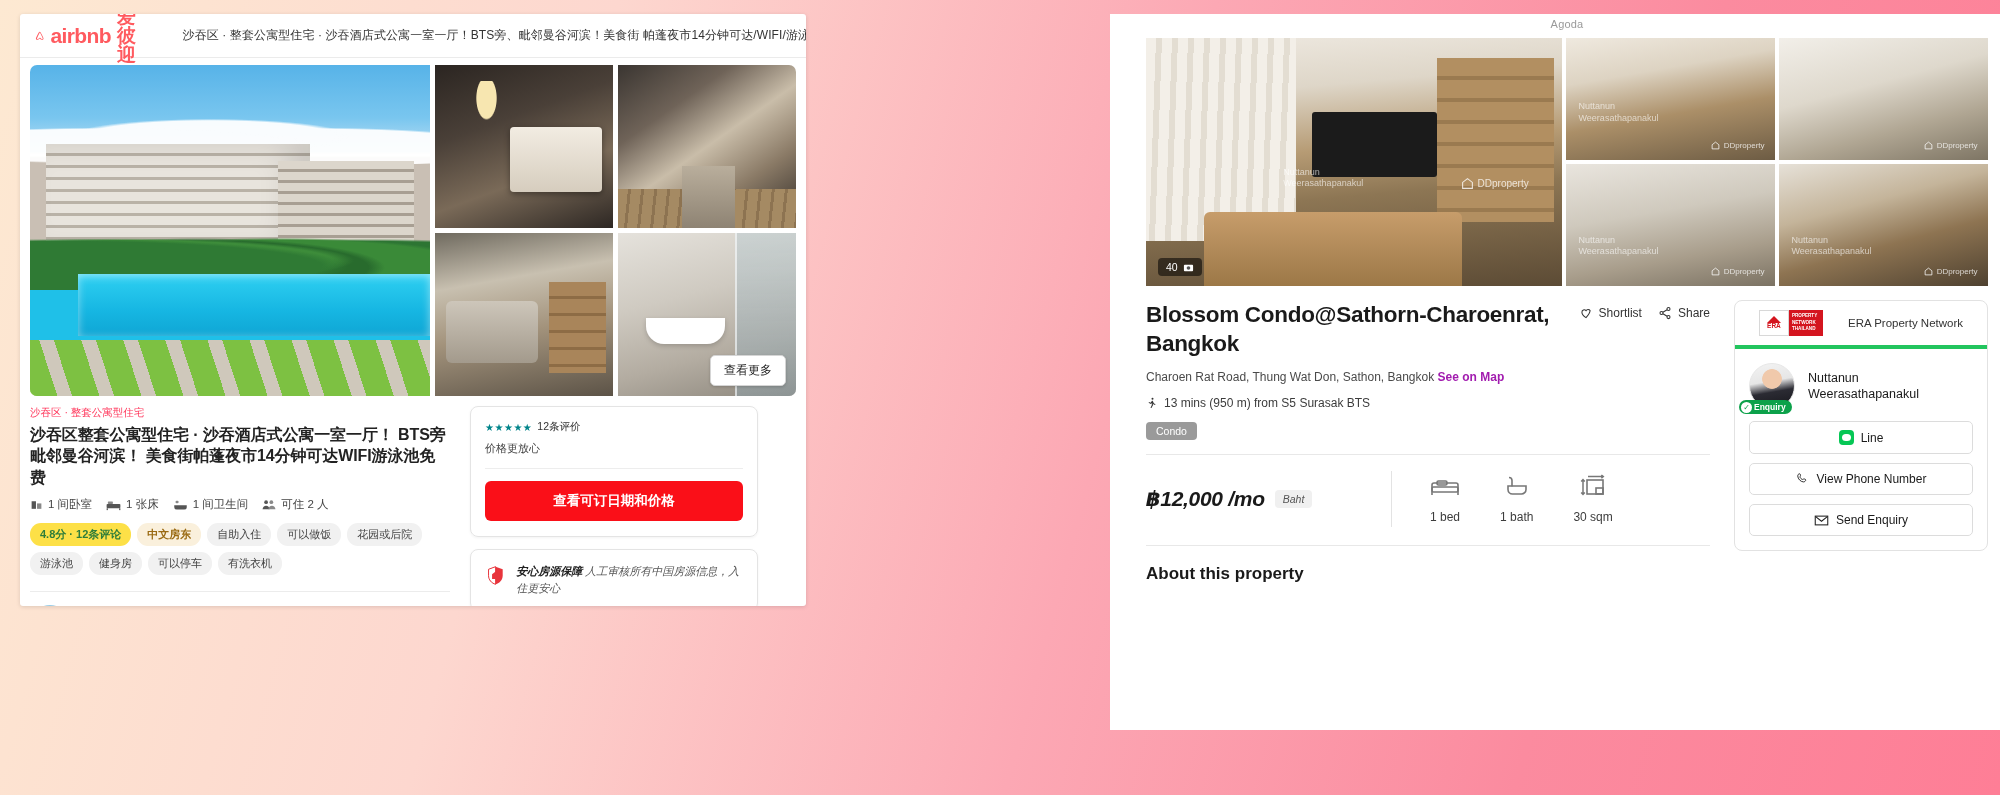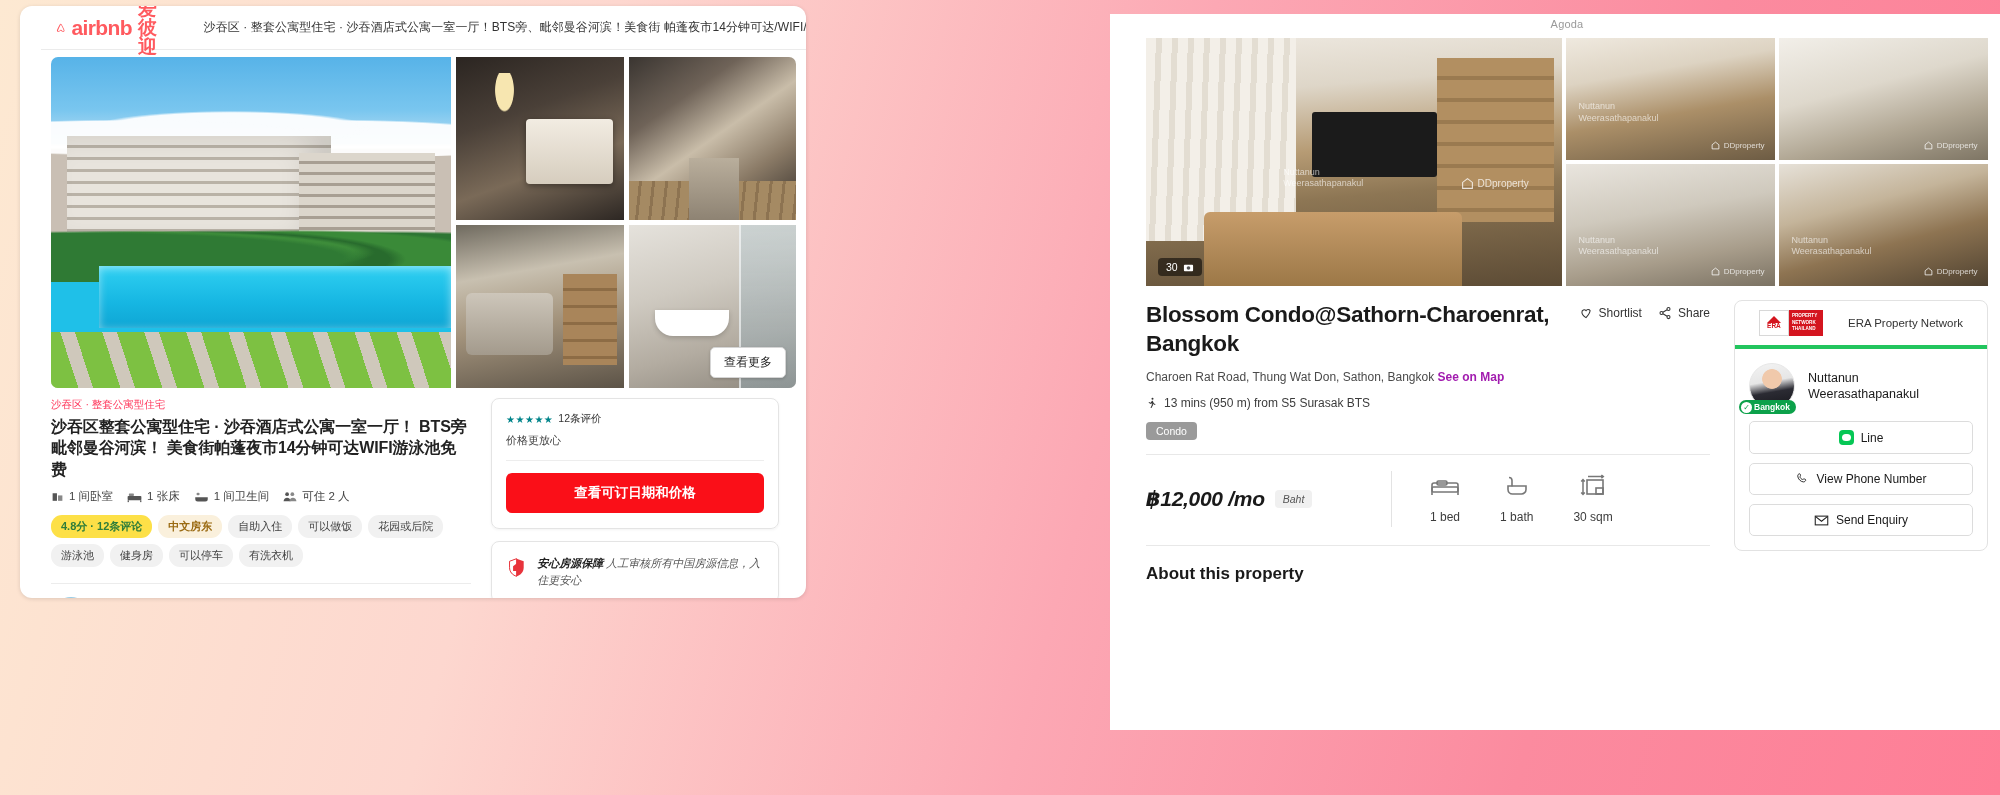--- a/index.html
+++ b/index.html
@@ -9,27 +9,26 @@
     overflow: hidden;
   }
   body {
     background: linear-gradient(105deg, #fde9d2 0%, #fdd7cf 28%, #fca8b4 55%, #fb8b9f 78%, #fe7e96 100%);
     position: relative;
   }
 
   
   .airbnb-card {
     position: absolute;
-    left: 20px; top: 6px;
+    left: 20px; top: 14px;
     width: 786px; height: 592px;
     background: #ffffff;
-    border-radius: 12px;
+    border-radius: 3px;
     box-shadow: 0 1px 4px rgba(0,0,0,.13);
     overflow: hidden;
-    padding-left: 21px;
   }
   .ab-header {
     height: 44px;
     display: flex; align-items: center;
     border-bottom: 1px solid #ebebeb;
     padding: 0 14px;
   }
   .ab-logo { display: flex; align-items: center; gap: 5px; }
   .ab-logo svg { display:block; }
   .ab-logo-word {
@@ -582,21 +581,21 @@
       </div>
       <div class="wmark" style="left:33%; top:52%;">Nuttanun
 Weerasathapanakul</div>
       <div class="wmark-dd" style="right:8%; top:56%;">
         <svg width="13" height="13" viewBox="0 0 24 24">
             <path d="M12 3l9 7v11H3V10z" fill="none" stroke="rgba(255,255,255,.8)" stroke-width="2"></path>
           </svg>
         <span>DDproperty</span>
       </div>
       <div class="photo-count">
-        <span>30</span>
+        <span>40</span>
         <svg width="11" height="11" viewBox="0 0 24 24">
             <rect x="2" y="6" width="20" height="14" rx="2" fill="#fff"></rect>
             <circle cx="12" cy="13" r="4" fill="#555"></circle>
           </svg>
       </div>
     </div>
 
     <div class="dd-cell">
       <div class="dp-dining"></div>
       <div class="wmark" style="left:6%; top:52%;">Nuttanun
@@ -737,21 +736,21 @@
             <div class="era-r">PROPERTY
 NETWORK
 THAILAND</div>
           </div>
           <div class="agent-head-txt">ERA Property Network</div>
         </div>
 
         <div class="agent-body">
           <div class="agent-ava-wrap">
             <div class="agent-ava"></div>
-            <span class="verified">Bangkok</span>
+            <span class="verified">Enquiry</span>
           </div>
           <div class="agent-name">Nuttanun Weerasathapanakul</div>
         </div>
 
         <div class="agent-btns">
           <button class="agent-btn">
             <span class="line-badge"></span>
             <span>Line</span>
           </button>
           <button class="agent-btn">

